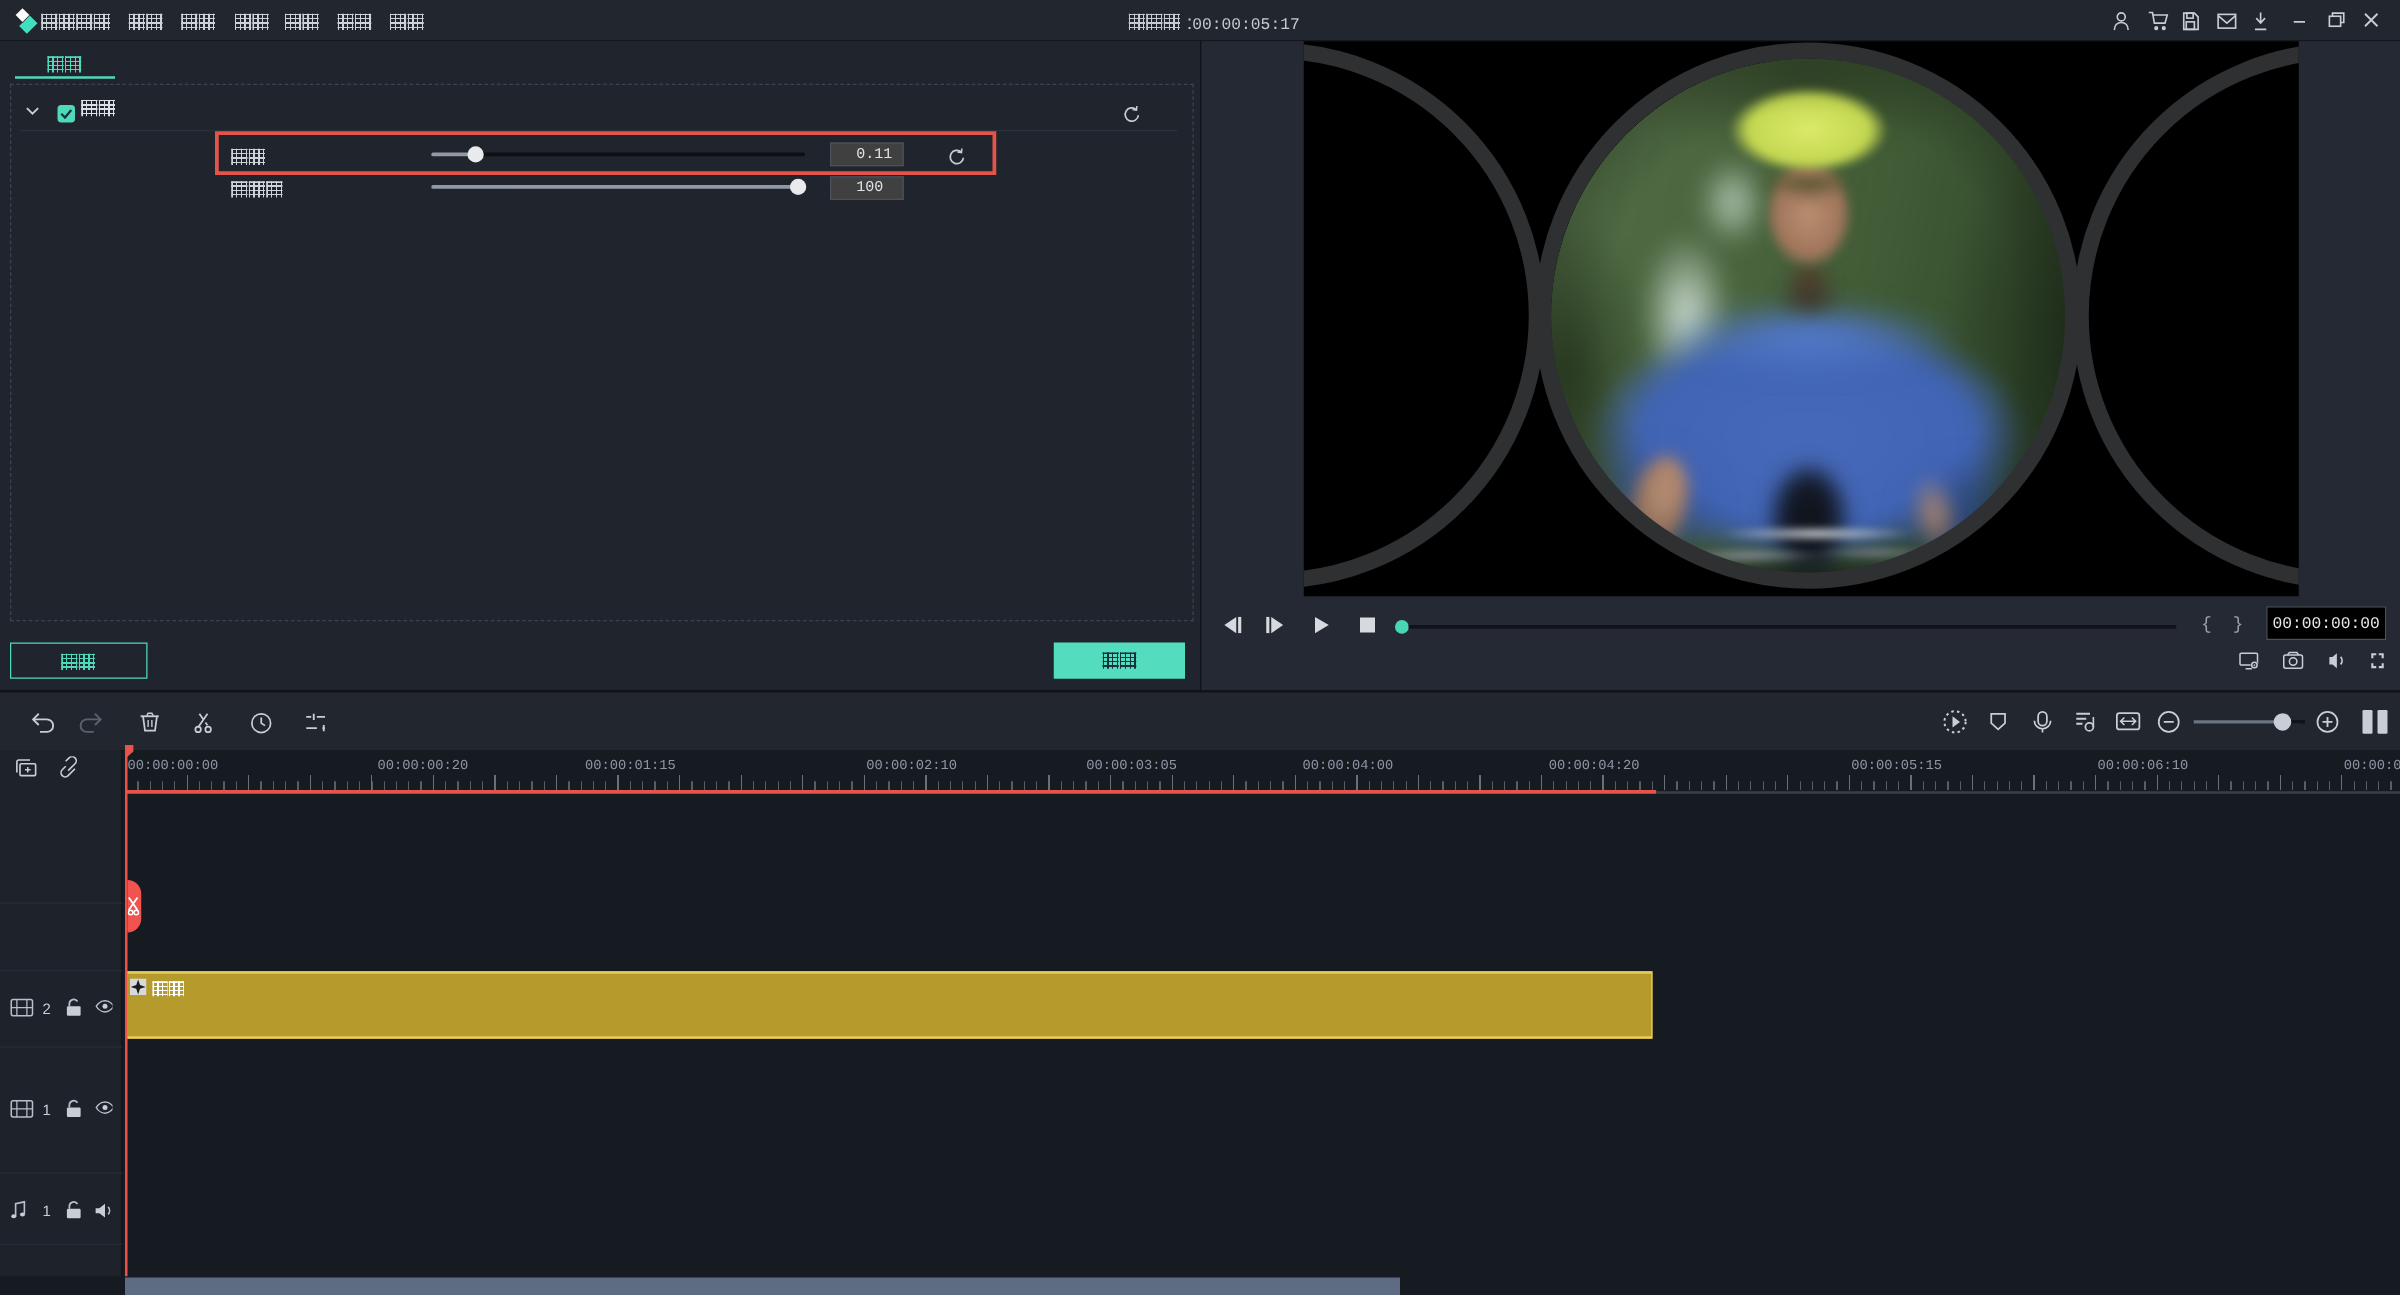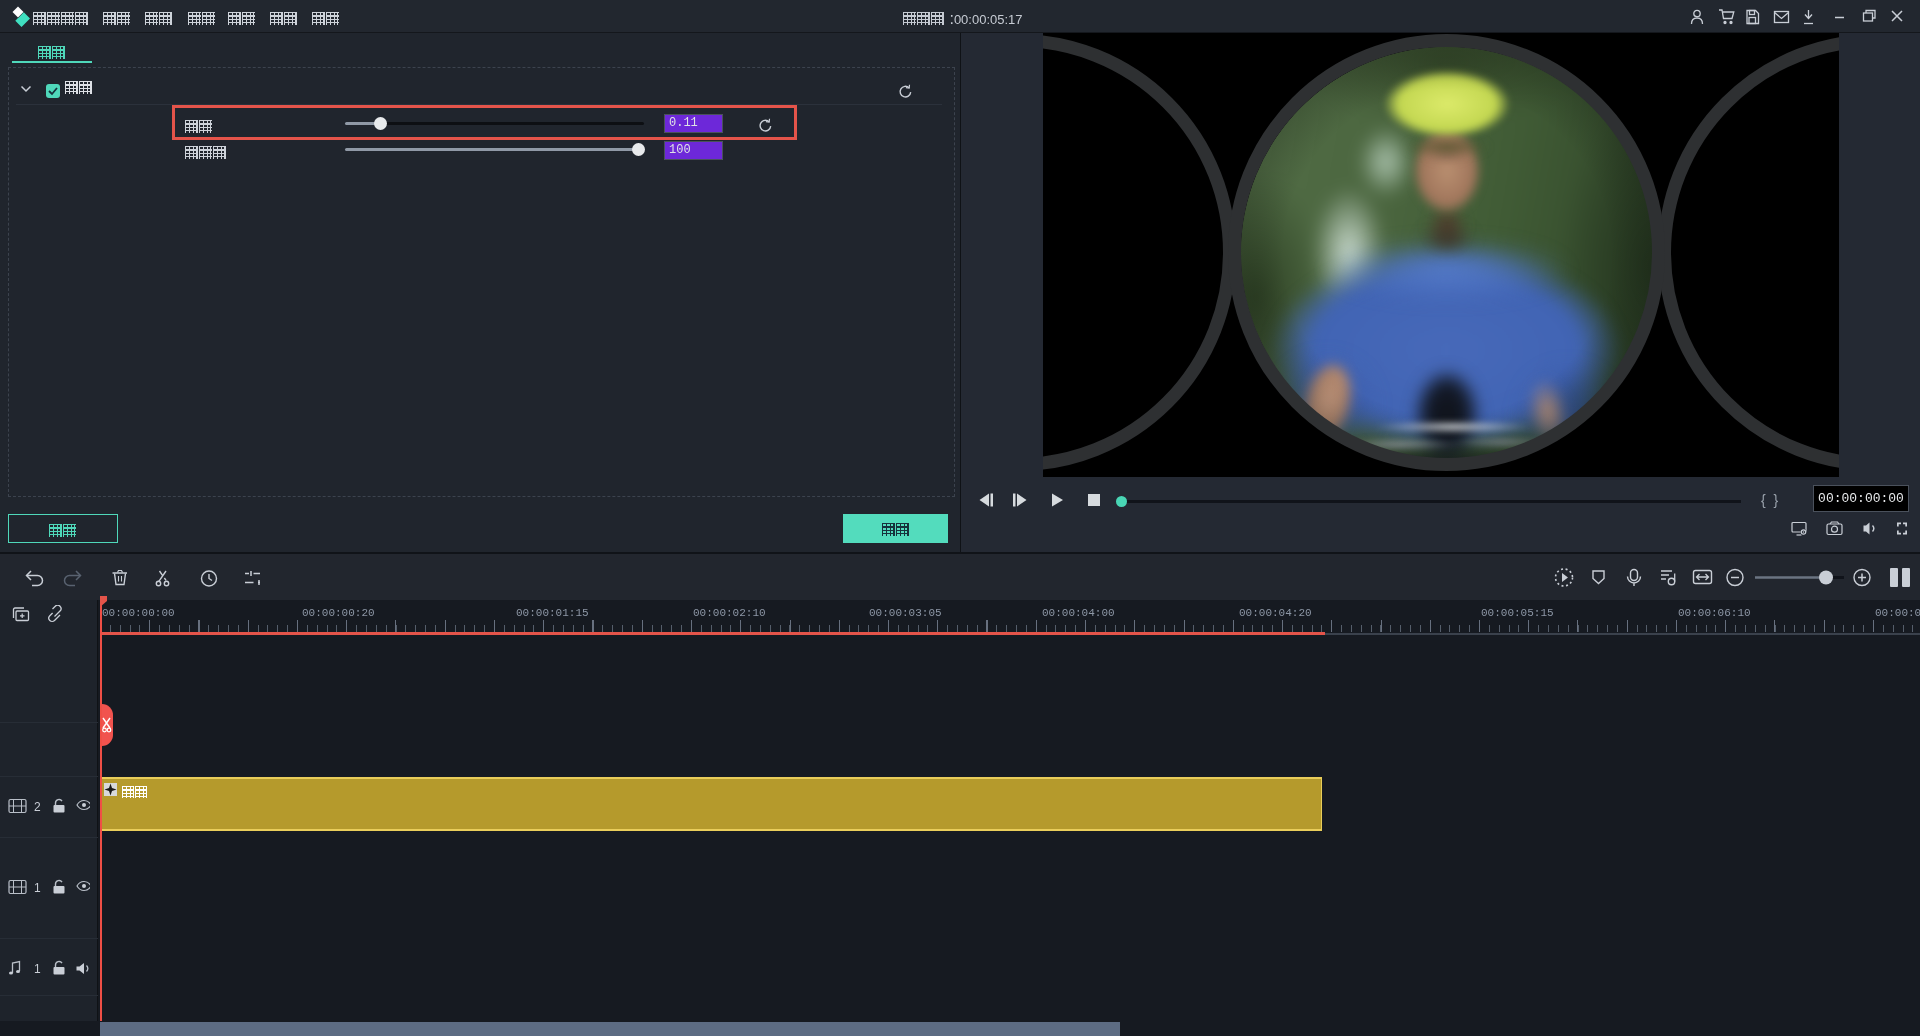--- a/index.html
+++ b/index.html
@@ -2,34 +2,34 @@
 <html><head><meta charset="utf-8"><style>
 *{margin:0;padding:0;box-sizing:border-box}
 html,body{width:1920px;height:1036px;overflow:hidden;background:#20252d;font-family:"Liberation Sans",sans-serif}
 .abs{position:absolute}
 .zh{display:inline-block;vertical-align:middle;background:
  repeating-linear-gradient(180deg,currentColor 0 1.1px,transparent 1.1px 3.4px),
  repeating-linear-gradient(90deg,currentColor 0 1.1px,transparent 1.1px 3.8px);
  width:13px;height:13px;margin:0 1px 2px 0}
 .zh.s12{width:12px;height:12px}
 svg{display:block}
-.mono{font-family:Liberation Sans, sans-serif}
+.mono{font-family:Liberation Mono, monospace}
 
 #topbar{position:absolute;left:0;top:0;width:1920px;height:33px;background:#22272f;border-bottom:1px solid #14171c}
 .menu{position:absolute;top:10px;color:#ced3da}
 
 #leftpanel{position:absolute;left:0;top:33px;width:960px;height:519px;background:#20252d}
 #dashbox{position:absolute;left:8px;top:34px;width:947px;height:430px;border:1px dashed #3c434e}
 #tabfx{position:absolute;left:38px;top:11px;color:#4fd8ba}
 #tabline{position:absolute;left:12px;top:28px;width:80px;height:2px;background:#4fd8ba}
 .hdiv{position:absolute;left:16px;top:71px;width:926px;height:1px;background:#2b313b}
 #redbox{position:absolute;left:172px;top:72px;width:625px;height:35px;border:3px solid #e4544a}
 .slider{position:absolute;height:3px;border-radius:2px}
 .knob{position:absolute;width:13px;height:13px;border-radius:50%;background:#e8eaec}
-.valbox{position:absolute;width:59px;height:19px;background:#6d28d9;border:1px solid #4a515c;color:#dfe2e6;font:12px "Liberation Mono",monospace;line-height:17px;padding-left:4px}
+.valbox{position:absolute;width:59px;height:19px;background:#404040;border:1px solid #4a515c;color:#dfe2e6;font:12px "Liberation Mono",monospace;line-height:17px;padding-left:20px}
 #btnreset{position:absolute;left:8px;top:481px;width:110px;height:29px;border:1px solid #4fd8ba;color:#4fd8ba;text-align:center;padding-top:7px}
 #btnok{position:absolute;left:843px;top:481px;width:105px;height:29px;background:#53dcbd;color:#16323c;text-align:center;padding-top:7px}
 
 #preview{position:absolute;left:960px;top:33px;width:960px;height:519px;background:#242933;border-left:1px solid #0f1216}
 #video{position:absolute;left:82px;top:0;width:796px;height:444px;background:#000;overflow:hidden}
 .ring{position:absolute;width:437px;height:437px;border-radius:50%;border:13px solid #2e3032}
 #fisheye{position:absolute;left:198px;top:14px;width:412px;height:412px;border-radius:50%;overflow:hidden;background:#3d5232}
 #tcode{position:absolute;left:852px;top:452px;width:96px;height:27px;background:#000;border:1px solid #4a515c;color:#e8eaec;font:13px "Liberation Mono",monospace;text-align:center;line-height:25px}
 
 #toolbar{position:absolute;left:0;top:552px;width:1920px;height:48px;background:#22262e;border-top:2px solid #101318}
@@ -269,21 +269,21 @@
     <g fill="#c9ced6" stroke="none">
         <rect x="338" y="1" width="8" height="19" rx="1"></rect>
         <rect x="350" y="1" width="8" height="19" rx="1"></rect>
       </g>
   </svg>
 </div>
 <div id="timeline">
   <div id="ticks"></div>
   <span class="rlab" style="left:102px">00:00:00:00</span>
   <span class="rlab" style="left:302px">00:00:00:20</span>
-  <span class="rlab" style="left:516px">00:00:01:15</span>
+  <span class="rlab" style="left:468px">00:00:01:15</span>
   <span class="rlab" style="left:693px">00:00:02:10</span>
   <span class="rlab" style="left:869px">00:00:03:05</span>
   <span class="rlab" style="left:1042px">00:00:04:00</span>
   <span class="rlab" style="left:1239px">00:00:04:20</span>
   <span class="rlab" style="left:1481px">00:00:05:15</span>
   <span class="rlab" style="left:1678px">00:00:06:10</span>
   <span class="rlab" style="left:1875px">00:00:06:10</span>
   <div id="oline"></div>
     <div id="gline"></div>
   <div id="thead">

